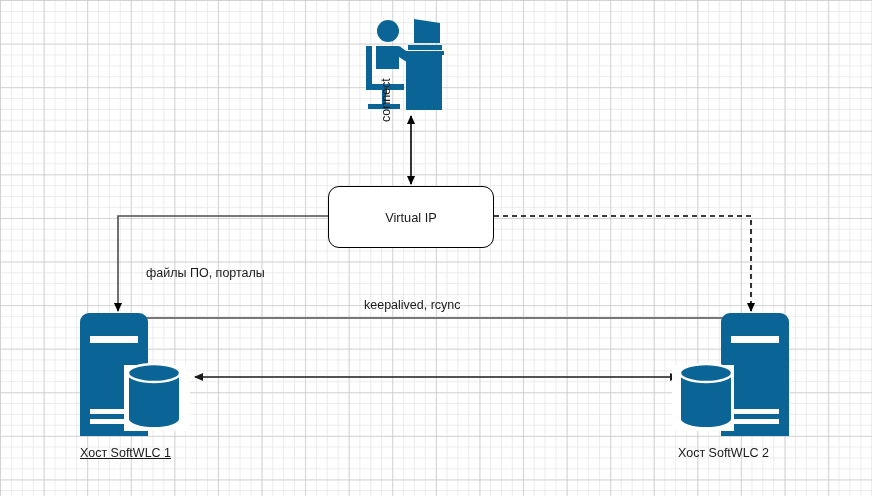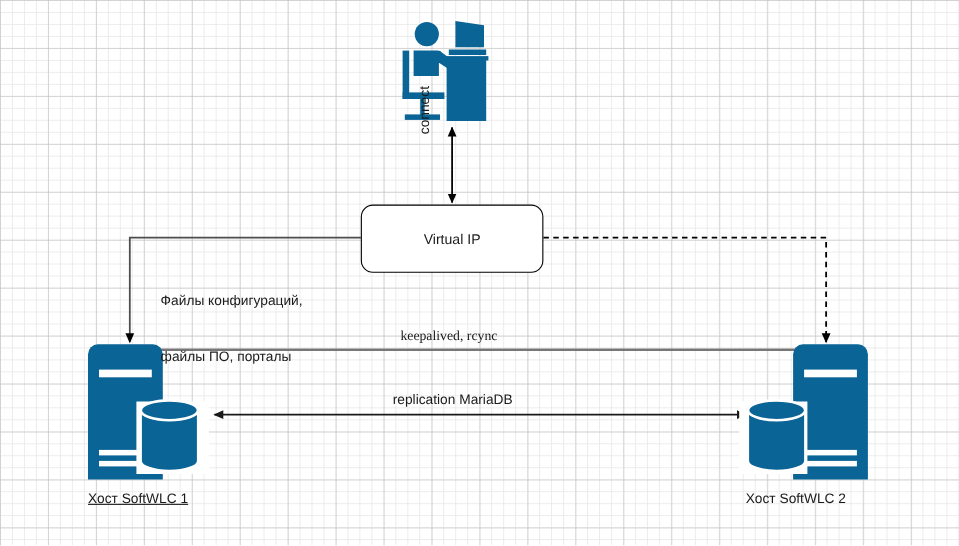--- a/index.html
+++ b/index.html
@@ -83,21 +83,20 @@
   }
   #host1-label { left: 80px; text-decoration: underline; }
   #host2-label { left: 678px; }
   #files-label {
     left: 146px;
     top: 231px;
   }
   #keepalived-label {
     left: 364px;
     top: 297px;
-    font-family: Liberation Serif, serif;
   }
   #replication-label {
     left: 357px;
     top: 355px;
   }
 </style>
 </head>
 <body>
 
 <div id="canvas">
@@ -188,24 +187,22 @@
     </g>
   </svg>
 
   <div class="vip-box">
     <div class="vip-line">Virtual IP</div>
   </div>
 
   <div class="connect-label">connect</div>
 
   <div class="txt" id="files-label">
-    <div>Файлы конфигураций,</div>
     <div>файлы ПО, порталы</div>
   </div>
 
   <div class="txt" id="keepalived-label">keepalived, rcync</div>
 
-  <div class="txt" id="replication-label">replication MariaDB</div>
 
   <div class="host-label" id="host1-label">Хост SoftWLC 1</div>
   <div class="host-label" id="host2-label">Хост SoftWLC 2</div>
 
 </div>
 
 </body></html>

